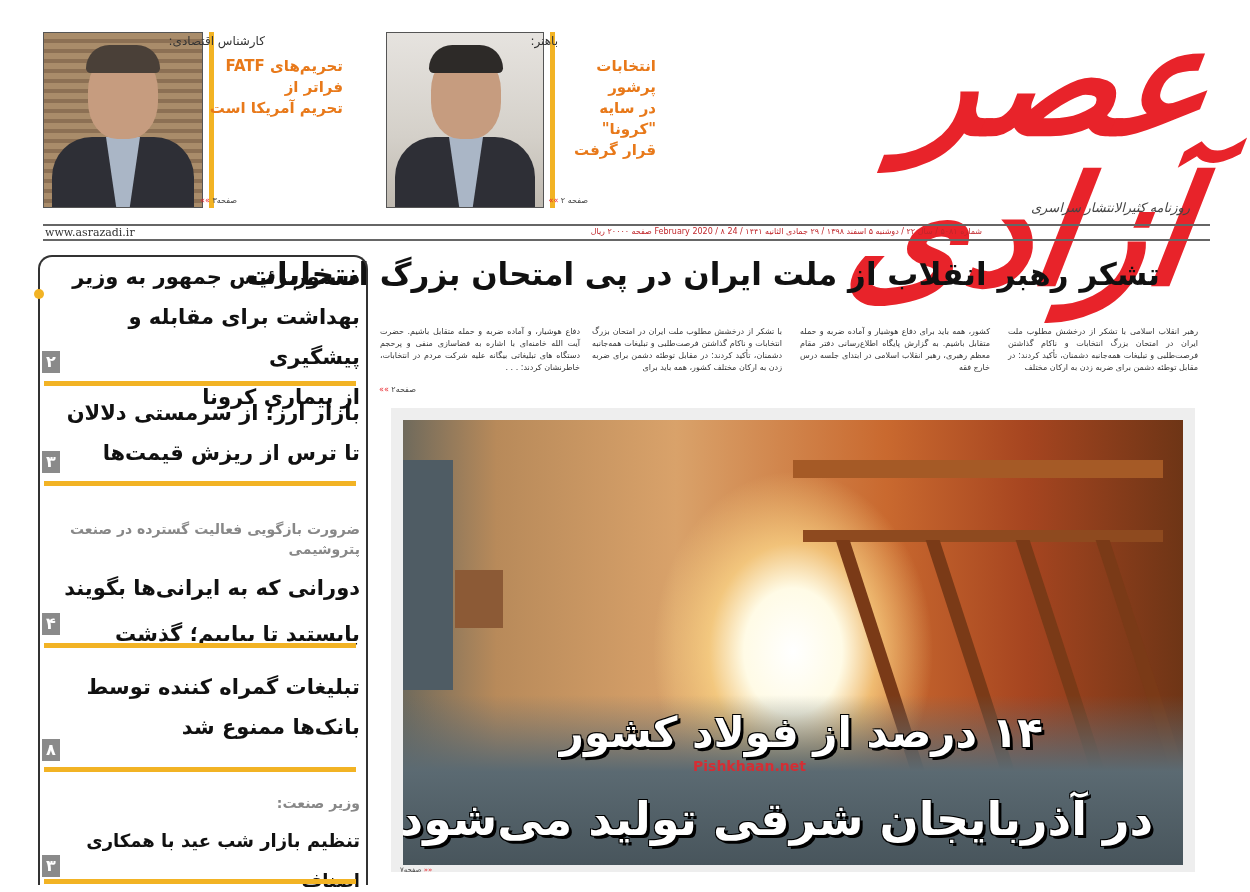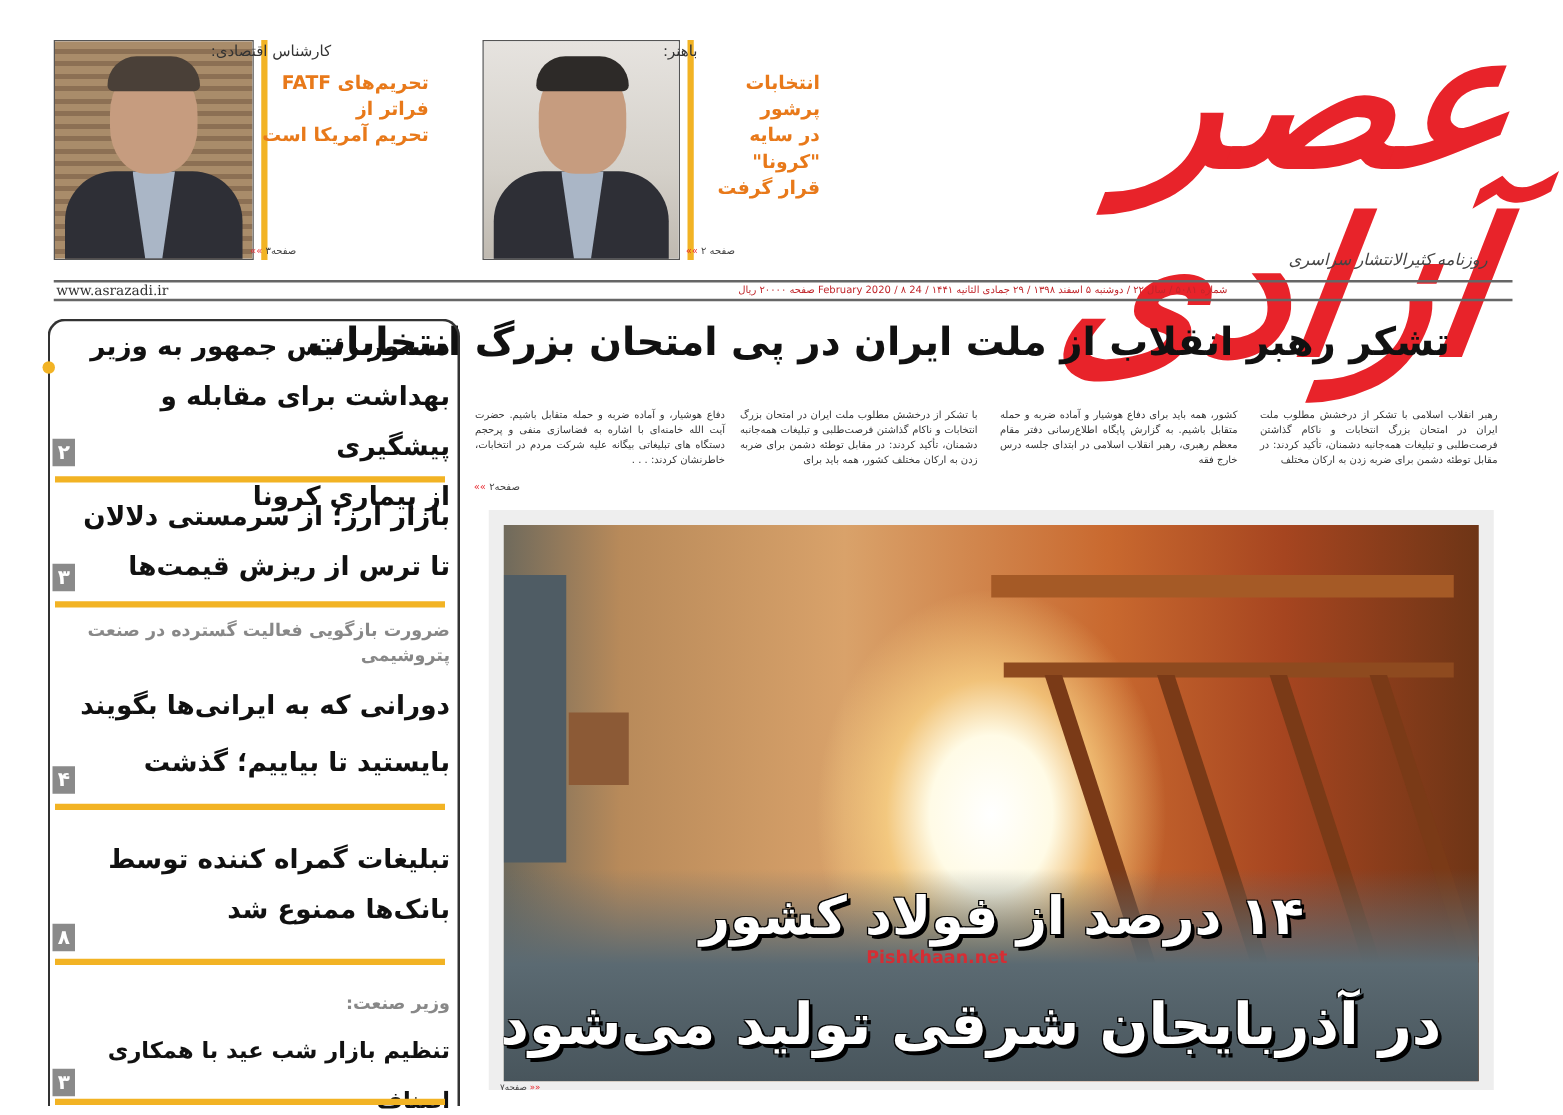--- a/index.html
+++ b/index.html
@@ -225,21 +225,21 @@
     <div class="sb-pagenum" style="top:96px;">۲</div>
     <div class="sb-rule" style="top:126px;"></div>
 
     <div class="sb-story" style="top:138px;">
       <div class="sb-headline">بازار ارز؛ از سرمستی دلالان
 تا ترس از ریزش قیمت‌ها</div>
     </div>
     <div class="sb-pagenum" style="top:196px;">۳</div>
     <div class="sb-rule" style="top:226px;"></div>
 
-    <div class="sb-story" style="top:240px;">
+    <div class="sb-story" style="top:264px;">
       <div class="sb-kicker">ضرورت بازگویی فعالیت گسترده در صنعت پتروشیمی</div>
       <div class="sb-headline" style="line-height:46px; margin-top:6px;">دورانی که به ایرانی‌ها بگویند
 بایستید تا بیاییم؛ گذشت</div>
     </div>
     <div class="sb-pagenum" style="top:358px;">۴</div>
     <div class="sb-rule" style="top:388px;"></div>
 
     <div class="sb-story" style="top:412px;">
       <div class="sb-headline">تبلیغات گمراه کننده توسط
 بانک‌ها ممنوع شد</div>

